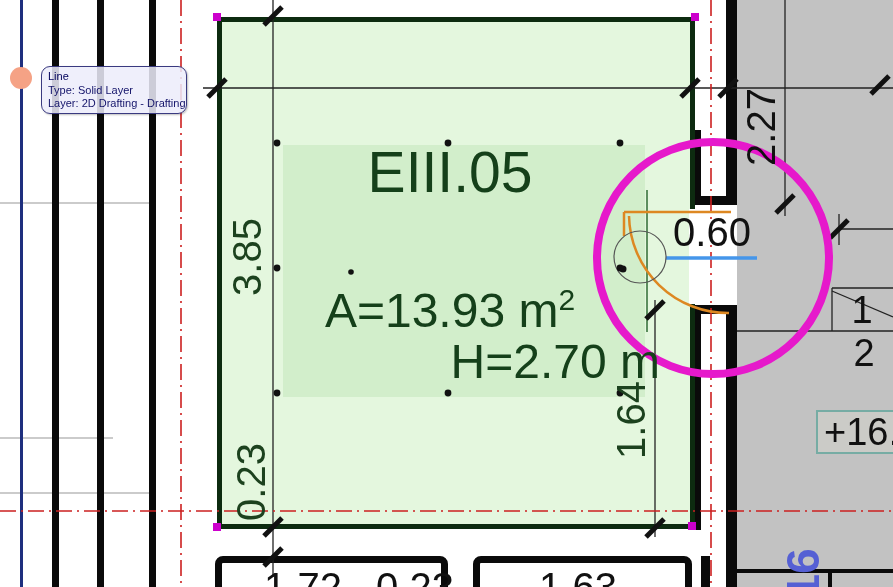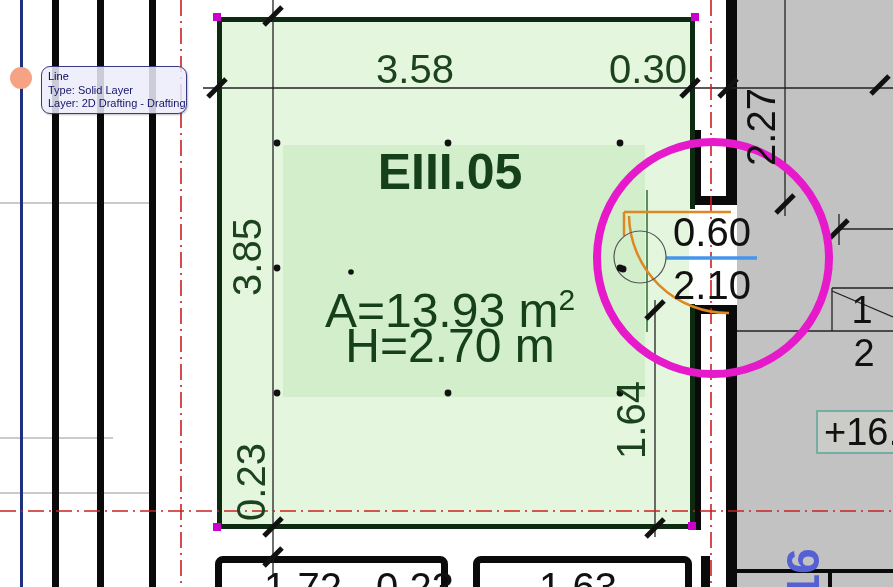--- a/index.html
+++ b/index.html
@@ -18,21 +18,21 @@
   
   .gray-area{left:737px;top:0;width:156px;height:587px;background:#c2c2c2;}
   
   .wall-white{left:695px;top:0;width:42px;height:587px;background:#ffffff;}
   .wall-black{background:#0a0a0a;}
   
   .room{left:217px;top:17px;width:478px;height:512px;background:#e4f7de;border:5px solid #0d2b10;box-sizing:border-box;}
   .stamp{left:283px;top:145px;width:362px;height:252px;background:#d2eecb;}
   .door-patch{left:689px;top:209px;width:12px;height:95px;background:#ffffff;}
   .zone-text{position:absolute;width:420px;left:240px;text-align:center;color:#15401a;white-space:nowrap;}
-  .zone-title{font-size:50px;font-weight:bold;line-height:54px;}
+  .zone-title{font-size:57px;font-weight:normal;line-height:54px;}
   .zone-sub{font-size:48px;line-height:52px;}
   .zone-sub sup{font-size:30px;}
   
   .bbox{position:absolute;top:556px;height:60px;background:#fff;border:7px solid #0a0a0a;border-radius:8px;box-sizing:border-box;}
   
   .elev-box{left:816px;top:410px;width:82px;height:44px;background:#cbcbc7;border:2px solid #76aca4;
             box-sizing:border-box;font-size:38px;line-height:40px;color:#111;padding-left:6px;white-space:nowrap;}
   
   .grid16{left:776px;top:542px;width:54px;height:64px;font-size:46px;font-weight:bold;color:#5560d4;}
   
@@ -145,30 +145,27 @@
     <g fill="#cc00cc">
       <rect x="213" y="13" width="8" height="8"></rect>
       <rect x="691" y="13" width="8" height="8"></rect>
       <rect x="213" y="523" width="8" height="8"></rect>
       <rect x="688" y="522" width="8" height="8"></rect>
     </g>
   </svg>
 
   <div class="zone-text zone-title" style="top:145px;">EIII.05</div>
   <div class="zone-text zone-sub" style="top:274px;"><span>A=13.93 m</span><sup>2</sup></div>
-  <div class="zone-text zone-sub" style="top:320px;">H=2.70 m</div>
+  <div class="zone-text zone-sub" style="top:336px;text-align:right;">H=2.70 m</div>
 
-  <div class="dimtext greentext" style="left:365px;top:48px;width:100px;">3.58</div>
-  <div class="dimtext greentext" style="left:598px;top:48px;width:100px;">0.30</div>
   <div class="dimtext greentext rot" style="left:225px;top:202px;width:44px;height:110px;">3.85</div>
   <div class="dimtext greentext rot" style="left:231px;top:434px;width:40px;height:96px;">0.23</div>
   <div class="dimtext greentext rot" style="left:611px;top:370px;width:40px;height:100px;">1.64</div>
   <div class="dimtext rot" style="left:739px;top:72px;width:44px;height:110px;">2.27</div>
   <div class="dimtext" style="left:662px;top:211px;width:100px;">0.60</div>
-  <div class="dimtext" style="left:662px;top:264px;width:100px;">2.10</div>
   <div class="dimtext" style="left:258px;top:566px;width:90px;">1.72</div>
   <div class="dimtext" style="left:370px;top:566px;width:90px;">0.23</div>
   <div class="dimtext" style="left:533px;top:566px;width:90px;">1.63</div>
 
   <div class="dimtext" style="left:845px;top:289px;width:34px;font-size:38px;">1</div>
   <div class="dimtext" style="left:847px;top:332px;width:34px;font-size:38px;">2</div>
 
   <div class="abs elev-box">+16.</div>
 
   <div class="abs grid16 rot">16</div>

